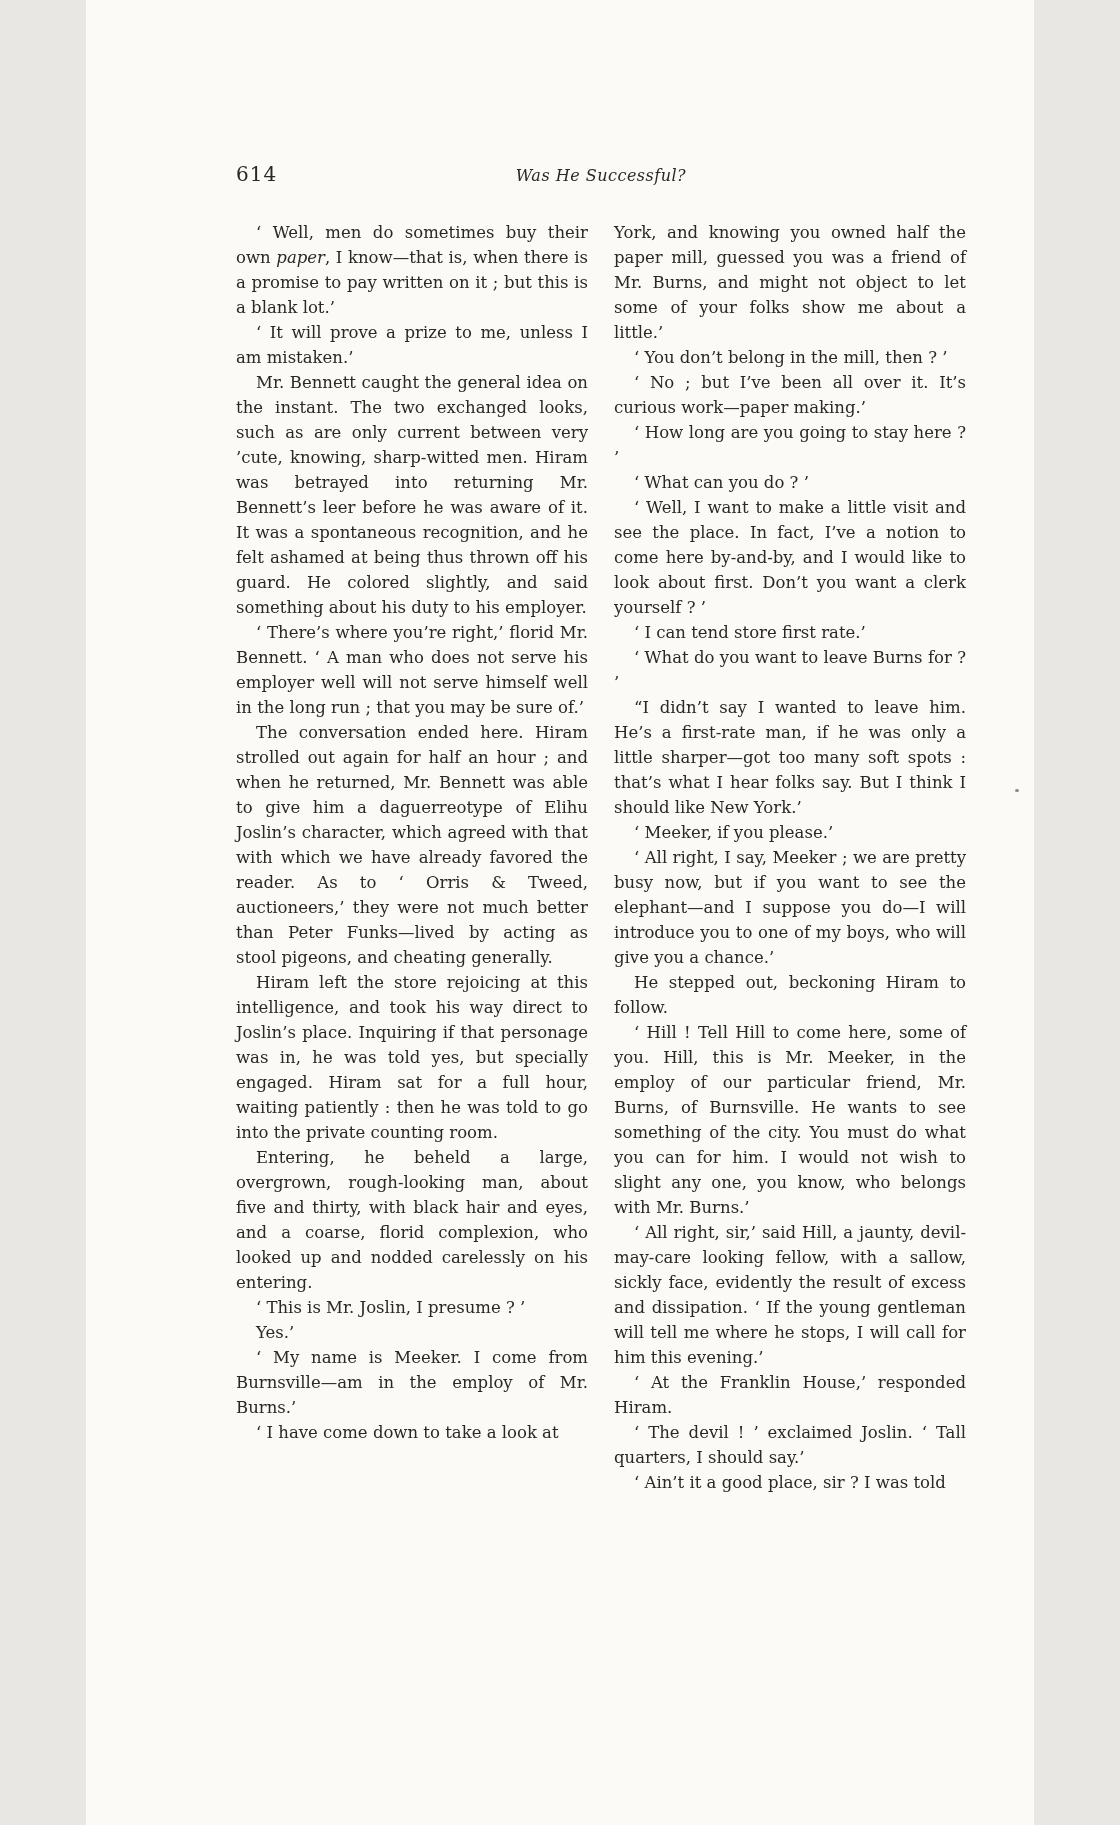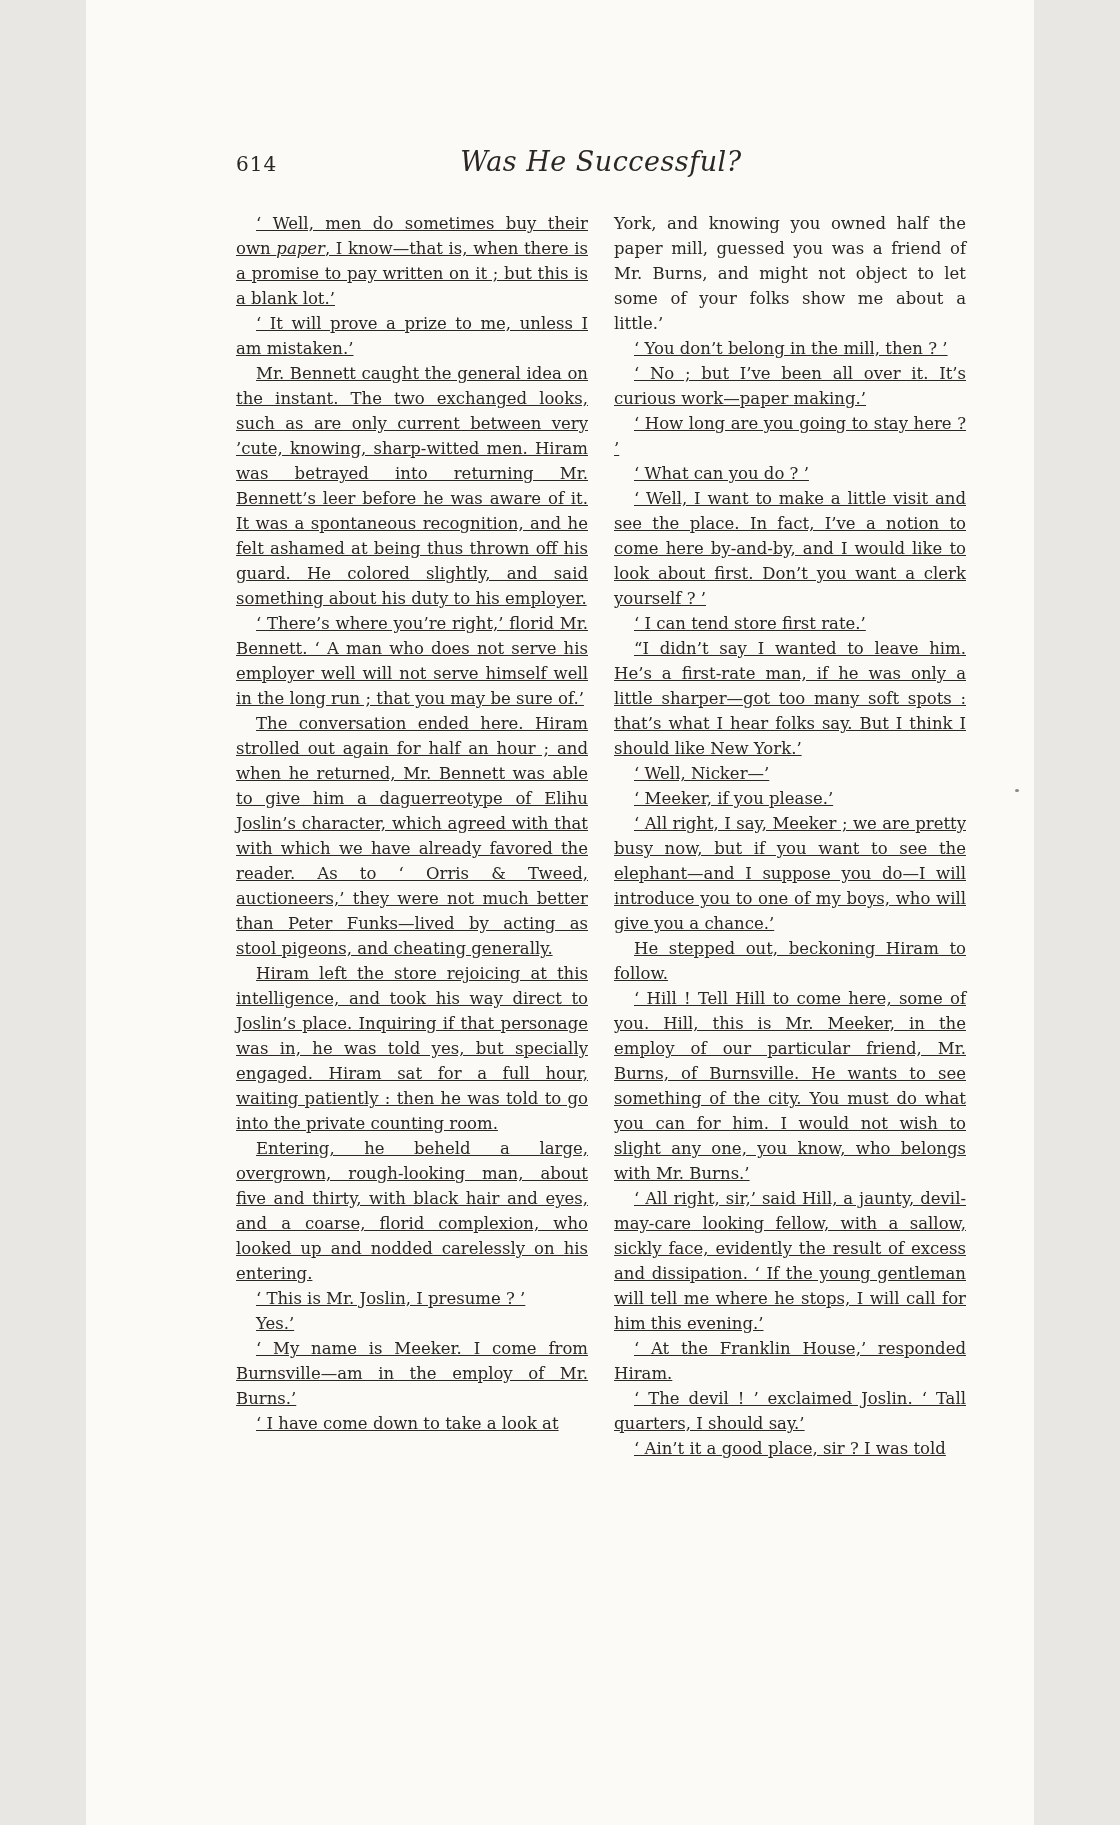--- a/index.html
+++ b/index.html
@@ -26,38 +26,39 @@
     align-items: baseline;
   }
   .page-number {
     justify-self: start;
     font-size: 20px;
     letter-spacing: 1px;
   }
   .running-title {
     justify-self: center;
     font-style: italic;
-    font-size: 27px;
+    font-size: 16px;
     letter-spacing: 0.5px;
+    margin-top: 20px;
   }
   .page-header .spacer { justify-self: end; }
   .columns {
     margin-top: 34px;
     display: flex;
     gap: 26px;
   }
   .column {
     width: 352px;
     font-size: 16.5px;
     line-height: 25px;
     text-align: justify;
     hyphens: none;
   }
   .para { margin: 0; text-indent: 0; }
-  .para.indent { text-indent: 20px; text-decoration: underline; }
+  .para.indent { text-indent: 20px; }
   .para i { font-style: italic; }
   .scan-speck {
     position: absolute;
     left: 929px;
     top: 789px;
     width: 4px;
     height: 3px;
     border-radius: 50%;
     background: #8a8680;
   }
@@ -87,22 +88,22 @@
           <p class="para indent">‘ I have come down to take a look at</p>
         </div>
       <div class="column">
           <p class="para">York, and knowing you owned half the paper mill, guessed  you was a friend of Mr. Burns, and might not object to let some of your folks show me about a little.’</p>
           <p class="para indent">‘ You don’t belong in the mill, then ? ’</p>
           <p class="para indent">‘ No ; but I’ve been all over it.   It’s curious work—paper making.’</p>
           <p class="para indent">‘ How long are you going to stay here ? ’</p>
           <p class="para indent">‘ What can you do ? ’</p>
           <p class="para indent">‘ Well, I want to make a little visit and see the place.   In fact, I’ve a notion to come here by-and-by, and I would like to look about first.  Don’t you want a clerk yourself ? ’</p>
           <p class="para indent">‘ I can tend store first rate.’</p>
+          <p class="para indent">‘ What do you want to leave Burns for ? ’</p>
           <p class="para indent">“I didn’t say I wanted to leave him. He’s a first-rate man, if he was only a little sharper—got too many soft spots : that’s what I hear folks say.  But I think I should like New York.’</p>
-          <p class="para indent">‘ Well, Nicker—’</p>
           <p class="para indent">‘ Meeker, if you please.’</p>
           <p class="para indent">‘ All right, I say, Meeker ; we are pretty busy now, but if you want to see the elephant—and I suppose you do—I will introduce you to one of my boys, who will give you a chance.’</p>
           <p class="para indent">He stepped out, beckoning Hiram to follow.</p>
           <p class="para indent">‘ Hill !   Tell Hill to come here, some of you.   Hill, this is Mr. Meeker, in the employ of our particular friend, Mr. Burns, of Burnsville.   He wants to see something of the city.   You must do what you can for him.   I would not wish to slight any one, you know, who belongs with Mr. Burns.’</p>
           <p class="para indent">‘ All right, sir,’ said Hill, a jaunty, devil-may-care looking fellow, with a sallow, sickly face, evidently the result of excess and dissipation.  ‘ If the young gentleman will tell me where he stops, I will call for him this evening.’</p>
           <p class="para indent">‘ At the Franklin House,’ responded Hiram.</p>
           <p class="para indent">‘ The devil ! ’ exclaimed Joslin.  ‘ Tall quarters, I should say.’</p>
           <p class="para indent">‘ Ain’t it a good place, sir ?   I was told</p>
         </div>
     </div>

